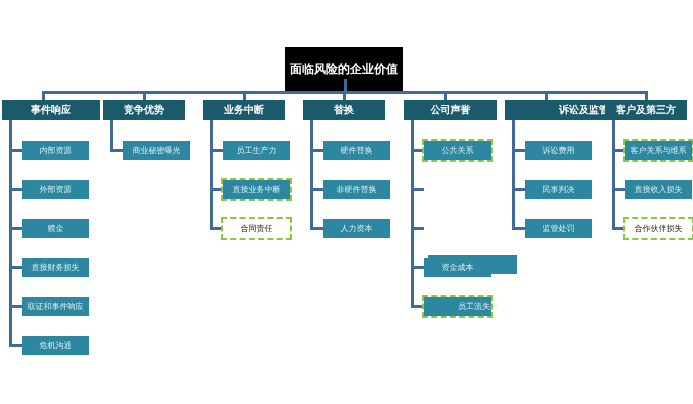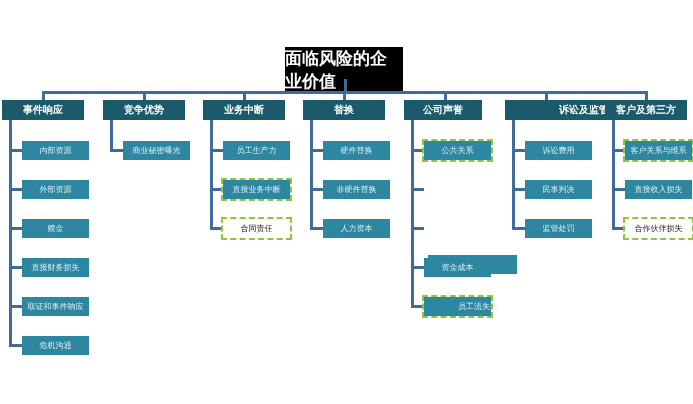--- a/index.html
+++ b/index.html
@@ -1,40 +1,40 @@
 <!DOCTYPE html>
 <html><head>
   <meta charset="utf-8">
   <style>
     html, body { margin: 0; padding: 0; background: #ffffff; }
     body { width: 693px; height: 404px; position: relative; overflow: hidden;
            font-family: "DejaVu Sans", "Liberation Sans", sans-serif; }
     #chart { position: absolute; left: 0; top: 0; width: 693px; height: 404px; }
     .root { position: absolute; left: 285px; top: 47px; width: 118px; height: 45px;
-            background: #000; color: #fff; font-size: 17px; font-weight: bold;
+            background: #000; color: #fff; font-size: 12px; font-weight: bold;
             display: flex; align-items: center; justify-content: center; }
     .cat { position: absolute; height: 20px; background: #1b5a6a; color: #fff;
            font-size: 10px; font-weight: bold; display: flex; align-items: center;
            justify-content: center; white-space: nowrap; }
     .leaf { position: absolute; height: 19px; background: #2e87a0; color: #d8eef4;
             font-size: 8px; display: flex; align-items: center; justify-content: center;
             white-space: nowrap; box-sizing: border-box; }
     .leaf.hl { outline: 2.5px dashed #8dc63f; outline-offset: 0; }
     .leaf.hl-white { background: #fff; color: #222; outline: 2.5px dashed #8dc63f; }
     .line { position: absolute; background: #3f6a9a; }
   </style>
 </head>
 <body>
 
 <div id="chart">
   <div class="root">面临风险的企业价值</div>
 <div class="line" style="left: 344px; top: 79px; width: 3px; height: 14px;"></div>
     <div class="line" style="left: 42px; top: 91px; width: 606px; height: 3px;"></div>
     <div class="line" style="left: 42px; top: 91px; width: 3px; height: 9px;"></div>
-    <div class="cat" style="left: 2px; top: 100px; width: 82px;">事件响应</div>
+    <div class="cat" style="left: 2px; top: 100px; width: 98px;">事件响应</div>
     <div class="line" style="left: 9px; top: 120px; width: 3px; height: 227px;"></div>
     <div class="line" style="left: 9px; top: 149px; width: 13px; height: 3px;"></div>
     <div class="leaf" style="left: 22px; top: 141px; width: 67px;">内部资源</div>
     <div class="line" style="left: 9px; top: 188px; width: 13px; height: 3px;"></div>
     <div class="leaf" style="left: 22px; top: 180px; width: 67px;">外部资源</div>
     <div class="line" style="left: 9px; top: 227px; width: 13px; height: 3px;"></div>
     <div class="leaf" style="left: 22px; top: 219px; width: 67px;">赎金</div>
     <div class="line" style="left: 9px; top: 266px; width: 13px; height: 3px;"></div>
     <div class="leaf" style="left: 22px; top: 258px; width: 67px;">直接财务损失</div>
     <div class="line" style="left: 9px; top: 305px; width: 13px; height: 3px;"></div>
@@ -58,21 +58,21 @@
     <div class="line" style="left: 343px; top: 91px; width: 3px; height: 9px;"></div>
     <div class="cat" style="left: 303px; top: 100px; width: 82px;">替换</div>
     <div class="line" style="left: 310px; top: 120px; width: 3px; height: 110px;"></div>
     <div class="line" style="left: 310px; top: 149px; width: 13px; height: 3px;"></div>
     <div class="leaf" style="left: 323px; top: 141px; width: 67px;">硬件替换</div>
     <div class="line" style="left: 310px; top: 188px; width: 13px; height: 3px;"></div>
     <div class="leaf" style="left: 323px; top: 180px; width: 67px;">非硬件替换</div>
     <div class="line" style="left: 310px; top: 227px; width: 13px; height: 3px;"></div>
     <div class="leaf" style="left: 323px; top: 219px; width: 67px;">人力资本</div>
     <div class="line" style="left: 444px; top: 91px; width: 3px; height: 9px;"></div>
-    <div class="cat" style="left: 404px; top: 100px; width: 78px; font-family: Liberation Serif, serif;">公司声誉</div>
+    <div class="cat" style="left: 404px; top: 100px; width: 93px; font-family: Liberation Serif, serif;">公司声誉</div>
     <div class="line" style="left: 411px; top: 120px; width: 3px; height: 188px;"></div>
     <div class="line" style="left: 411px; top: 149px; width: 13px; height: 3px;"></div>
     <div class="leaf hl" style="left: 424px; top: 141px; width: 67px;">公共关系</div>
     <div class="line" style="left: 411px; top: 188px; width: 13px; height: 3px;"></div>
     <div class="line" style="left: 411px; top: 227px; width: 13px; height: 3px;"></div>
     <div class="leaf" style="left: 428px; top: 219px; width: 89px; margin-top: 36px;">市场价值</div>
     <div class="line" style="left: 411px; top: 266px; width: 13px; height: 3px;"></div>
     <div class="leaf" style="left: 424px; top: 258px; width: 67px;">资金成本</div>
     <div class="line" style="left: 411px; top: 305px; width: 13px; height: 3px;"></div>
     <div class="leaf hl" style="left: 424px; top: 297px; width: 67px; padding-left: 41px;">员工流失率</div>

